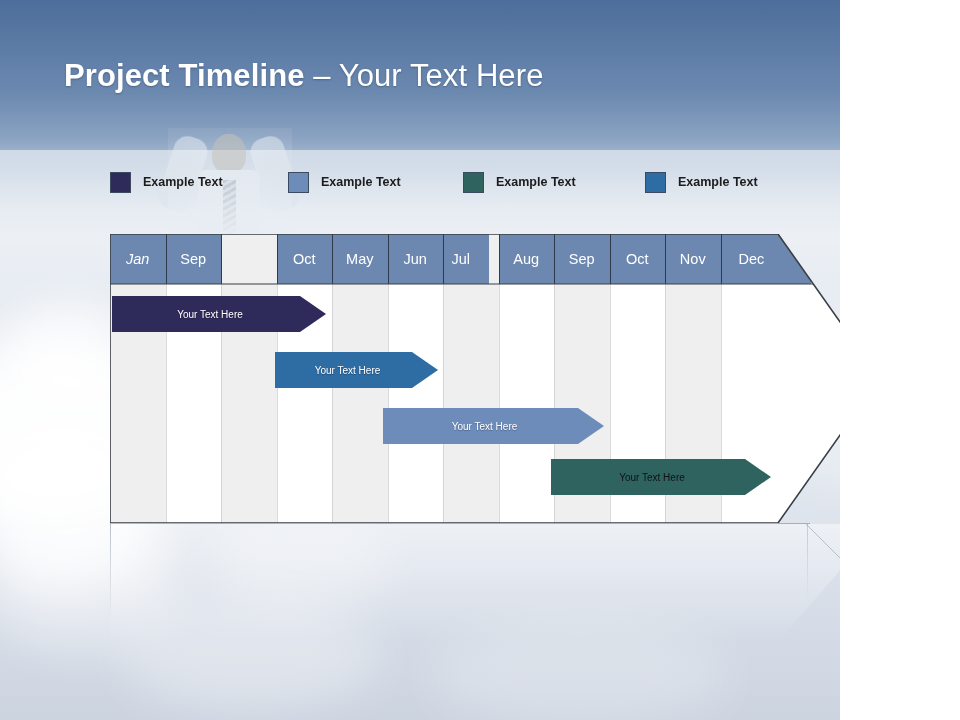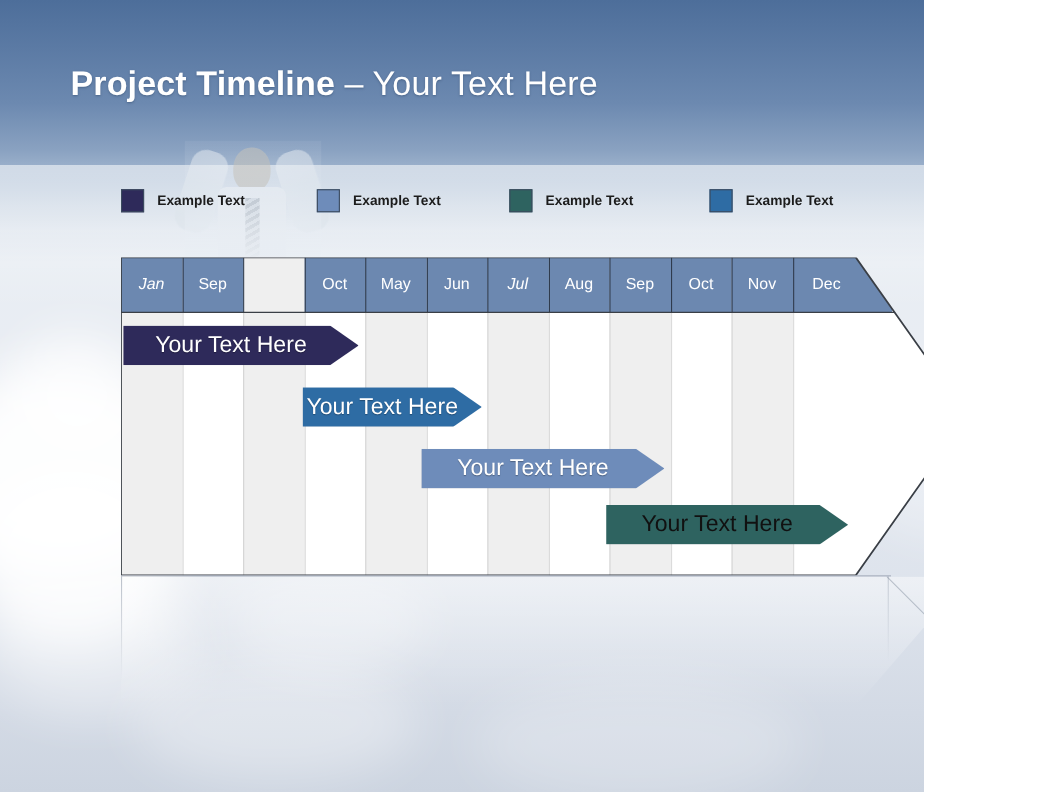--- a/index.html
+++ b/index.html
@@ -62,21 +62,21 @@
   .colstripe{position:absolute;top:0;height:289px;}
   #hdr{position:absolute;left:0;top:0;width:770px;height:50px;
     clip-path:polygon(0 0, 668px 0, 703px 50px, 0 50px);}
   .hcell{position:absolute;top:0;height:50px;background:#6c88b0;
     display:flex;align-items:center;justify-content:center;color:#fff;font-size:14.5px;}
   .hsep{position:absolute;top:0;height:50px;width:1px;background:#2f3b4d;}
   #chartOutline{position:absolute;inset:0;pointer-events:none;}
 
   
   .bar{position:absolute;height:36px;display:flex;align-items:center;
-       box-sizing:border-box;font-size:21px;}
+       box-sizing:border-box;font-size:10px;}
   .bar .txt{position:absolute;left:0;right:18px;text-align:center;white-space:nowrap;}
   .bar.light .txt{color:#ffffff;text-shadow:0 1px 1px rgba(0,0,0,.30);}
   .bar.dark  .txt{color:#111111;}
 
   
   #reflect{position:absolute;left:110px;top:524px;width:770px;height:118px;
     clip-path:polygon(0 0, 668px 0, 770px 0, 668px 118px, 0 118px);
     background:linear-gradient(to bottom,rgba(255,255,255,.55),rgba(255,255,255,0));
     opacity:.85;}
   #reflectEdge{position:absolute;left:110px;top:523px;width:700px;height:1px;background:rgba(120,132,150,.55);}
@@ -158,21 +158,21 @@
         <div class="hcell" style="left: 0px; width: 55.5px; font-style: italic;">Jan</div>
         <div class="hcell" style="left: 55.5px; width: 55.5px;">Sep</div>
         <div class="hsep" style="left: 55.5px;"></div>
         <div class="hsep" style="left: 111px;"></div>
         <div class="hcell" style="left: 166.5px; width: 55.5px;">Oct</div>
         <div class="hsep" style="left: 166.5px;"></div>
         <div class="hcell" style="left: 222px; width: 55.5px;">May</div>
         <div class="hsep" style="left: 222px;"></div>
         <div class="hcell" style="left: 277.5px; width: 55.5px;">Jun</div>
         <div class="hsep" style="left: 277.5px;"></div>
-        <div class="hcell" style="left: 333px; width: 55.5px; font-style: italic;">Jul</div>
+        <div class="hcell" style="left: 323px; width: 55.5px;">Jul</div>
         <div class="hsep" style="left: 333px;"></div>
         <div class="hcell" style="left: 388.5px; width: 55.5px;">Aug</div>
         <div class="hsep" style="left: 388.5px;"></div>
         <div class="hcell" style="left: 444px; width: 55.5px;">Sep</div>
         <div class="hsep" style="left: 444px;"></div>
         <div class="hcell" style="left: 499.5px; width: 55.5px;">Oct</div>
         <div class="hsep" style="left: 499.5px;"></div>
         <div class="hcell" style="left: 555px; width: 55.5px;">Nov</div>
         <div class="hsep" style="left: 555px;"></div>
         <div class="hcell" style="left: 610.5px; width: 90.5px; justify-content: flex-start; padding-left: 18px; box-sizing: border-box;">Dec</div>

